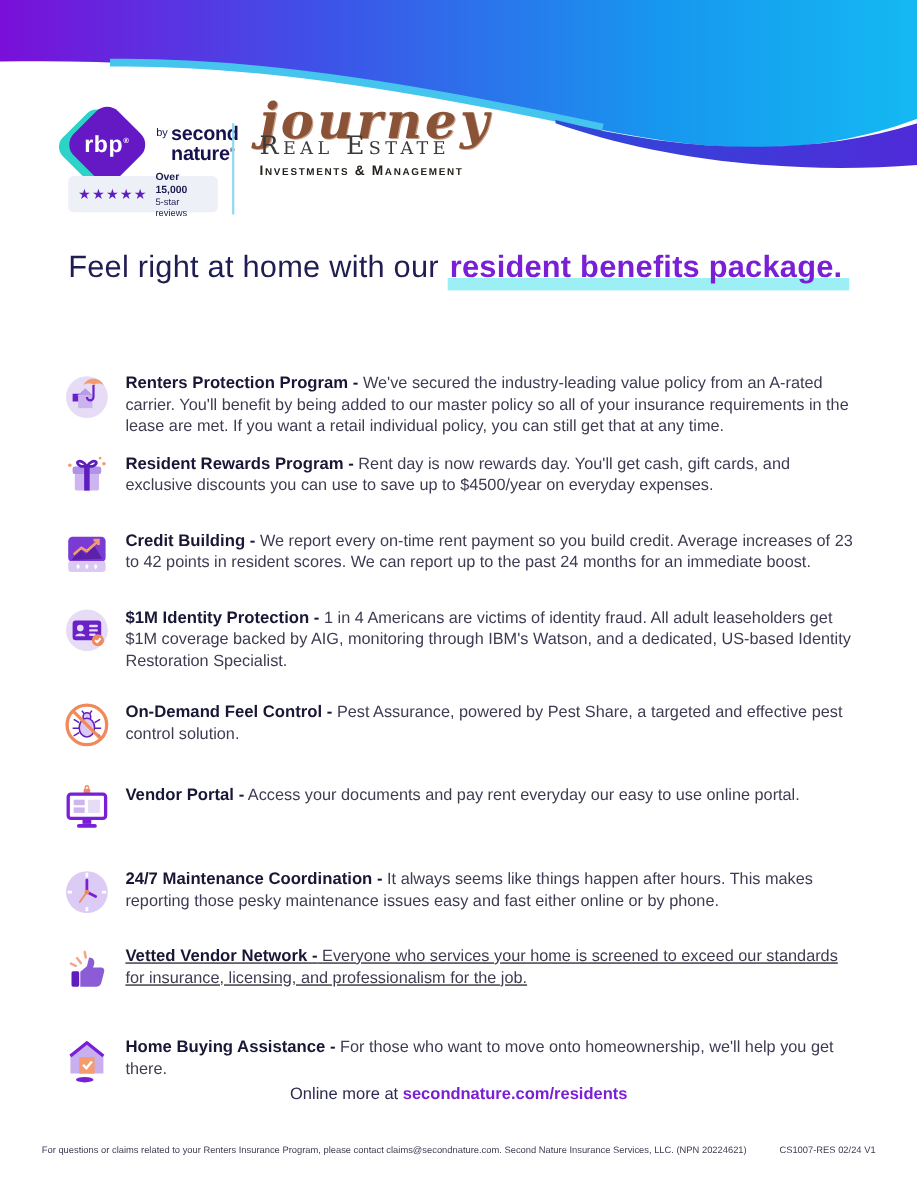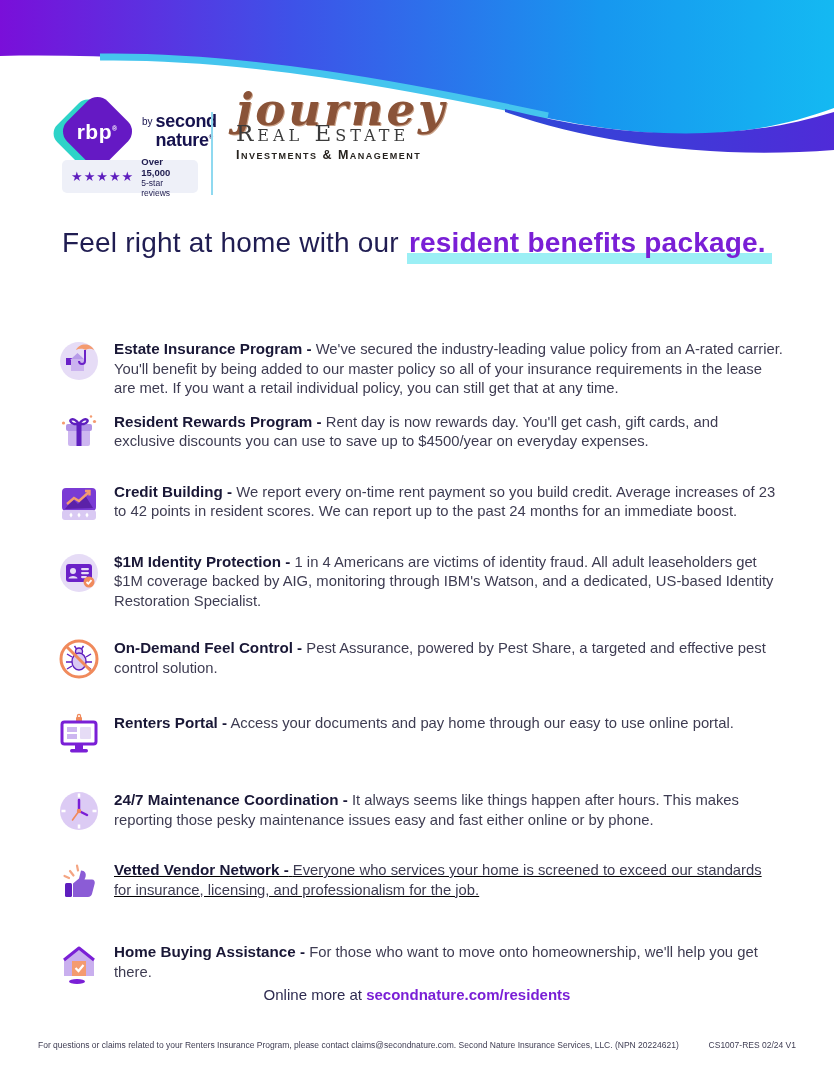--- a/index.html
+++ b/index.html
@@ -117,21 +117,21 @@
         <svg width="44" height="44" viewBox="0 0 44 44">
           <circle cx="22" cy="23" r="19" fill="#E6DCF6"></circle>
           <path d="M9 20 h13 v4 l-4 3 h-9 z" fill="#6B21C8"></path>
           <path d="M13 22 L20.5 15 L28 22 Z" fill="#B79BE8"></path>
           <rect x="14" y="21" width="13" height="12" fill="#CBB3EF"></rect>
           <path d="M19 12 C22 4.5 34 4.5 37 12 C34 10.2 31.5 10.2 28.5 12 C26 10.2 22 10.2 19 12 Z" fill="#F49B70"></path>
           <path d="M28 12 v11 a3 3 0 0 1 -6 0" stroke="#6B21C8" stroke-width="2" fill="none"></path>
         </svg>
       </span>
       <p class="btext">
-        <strong>Estate Insurance Program -</strong>
+        <strong>Renters Protection Program -</strong>
         <span>We've secured the industry-leading value policy from an A-rated carrier. You'll benefit by being added to our master policy so all of your insurance requirements in the lease are met. If you want a retail individual policy, you can still get that at any time.</span>
       </p>
     </div>
 
     <div class="benefit">
       <span class="bicon">
         <svg width="44" height="44" viewBox="0 0 44 44">
           <rect x="11" y="18" width="22" height="17" rx="2" fill="#CDB6F0"></rect>
           <rect x="9" y="13" width="26" height="7" rx="2" fill="#B193E6"></rect>
           <rect x="19.5" y="13" width="5" height="22" fill="#5E1EBE"></rect>
@@ -210,22 +210,22 @@
           <path d="M20.5 5 v-1.2 a1.5 1.5 0 0 1 3 0 V5" stroke="#F08A5C" stroke-width="1.3" fill="none"></path>
           <rect x="5" y="10" width="34" height="22" rx="2.5" fill="#fff" stroke="#7A1FD6" stroke-width="3"></rect>
           <rect x="10" y="15" width="10" height="5" fill="#CDB6F0"></rect>
           <rect x="10" y="22" width="10" height="5" fill="#CDB6F0"></rect>
           <rect x="23" y="15" width="11" height="12" rx="1" fill="#E6DCF6"></rect>
           <rect x="18" y="32" width="8" height="5" fill="#7A1FD6"></rect>
           <rect x="13" y="37" width="18" height="3.5" rx="1.7" fill="#7A1FD6"></rect>
         </svg>
       </span>
       <p class="btext">
-        <strong>Renters Portal -</strong>
-        <span>Access your documents and pay home through our easy to use online portal.</span>
+        <strong>Vendor Portal -</strong>
+        <span>Access your documents and pay rent everyday our easy to use online portal.</span>
       </p>
     </div>
 
     <div class="benefit">
       <span class="bicon">
         <svg width="44" height="44" viewBox="0 0 44 44">
           <circle cx="22" cy="22" r="19" fill="#DCCBF4"></circle>
           <path d="M22 4.5 v4 M22 35.5 v4 M4.5 22 h4 M35.5 22 h4" stroke="#fff" stroke-width="2.5"></path>
           <path d="M22 22 L22 11" stroke="#7A1FD6" stroke-width="2.5" stroke-linecap="round"></path>
           <path d="M22 22 L30 26" stroke="#7A1FD6" stroke-width="2.5" stroke-linecap="round"></path>

